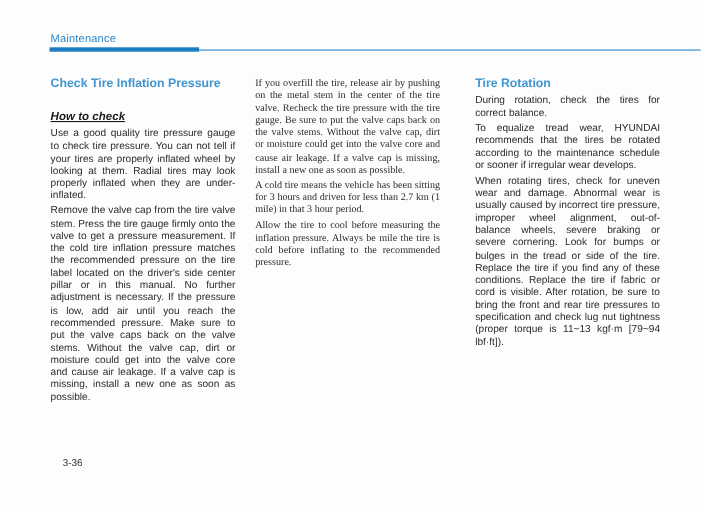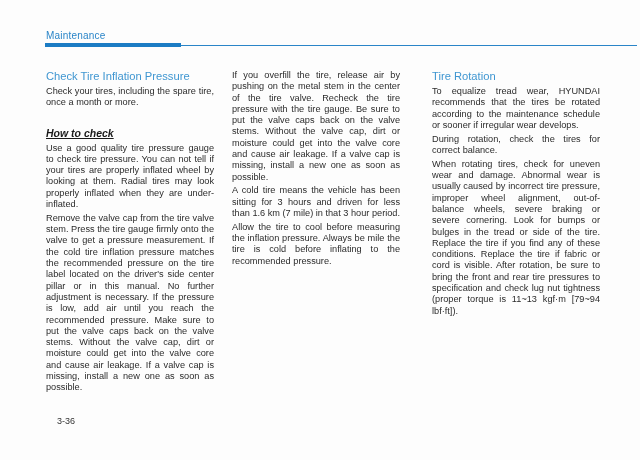--- a/index.html
+++ b/index.html
@@ -46,28 +46,28 @@
   .col {
     position: absolute;
     top: 70px;
     width: 168px;
     font-size: 9.2px;
     line-height: 11.3px;
     text-align: justify;
     text-justify: inter-word;
   }
   .col-1 { left: 46px; }
-  .col-2 { left: 232px; }
+  .col-2 { left: 232px; font-family: Liberation Serif, serif; }
   .col-3 { left: 432px; }
 
   .section-heading {
     margin: 0 0 4px 0;
     font-size: 11.2px;
     line-height: 12px;
-    font-weight: normal;
+    font-weight: bold;
     color: #3f96d1;
     text-align: left;
   }
   .sub-heading {
     margin: 19px 0 4px 0;
     font-size: 10.5px;
     line-height: 11px;
     font-weight: bold;
     font-style: italic;
     color: #1a1a1a;
@@ -92,36 +92,35 @@
 <div class="page">
 
   <header>
     <span class="chapter-label">Maintenance</span>
     <div class="rule-thick"></div>
     <div class="rule-thin"></div>
   </header>
 
   <section class="col col-1">
     <h2 class="section-heading">Check Tire Inflation Pressure</h2>
-    <p>Check your tires, including the spare tire, once a month or more.</p>
     <h3 class="sub-heading">How to check</h3>
     <p>Use a good quality tire pressure gauge to check tire pressure. You can not tell if your tires are properly inflated wheel by looking at them. Radial tires may look properly inflated when they are under-inflated.</p>
     <p>Remove the valve cap from the tire valve stem. Press the tire gauge firmly onto the valve to get a pressure measurement. If the cold tire inflation pressure matches the recommended pressure on the tire label located on the driver's side center pillar or in this manual. No further adjustment is necessary. If the pressure is low, add air until you reach the recommended pressure. Make sure to put the valve caps back on the valve stems. Without the valve cap, dirt or moisture could get into the valve core and cause air leakage. If a valve cap is missing, install a new one as soon as possible.</p>
   </section>
 
   <section class="col col-2">
     <p>If you overfill the tire, release air by pushing on the metal stem in the center of the tire valve. Recheck the tire pressure with the tire gauge. Be sure to put the valve caps back on the valve stems. Without the valve cap, dirt or moisture could get into the valve core and cause air leakage. If a valve cap is missing, install a new one as soon as possible.</p>
-    <p>A cold tire means the vehicle has been sitting for 3 hours and driven for less than 1.6 km (7 mile) in that 3 hour period.</p>
+    <p>A cold tire means the vehicle has been sitting for 3 hours and driven for less than 2.7 km (1 mile) in that 3 hour period.</p>
     <p>Allow the tire to cool before measuring the inflation pressure. Always be mile the tire is cold before inflating to the recommended pressure.</p>
   </section>
 
   <section class="col col-3">
     <h2 class="section-heading">Tire Rotation</h2>
+    <p>During rotation, check the tires for correct balance.</p>
     <p>To equalize tread wear, HYUNDAI recommends that the tires be rotated according to the maintenance schedule or sooner if irregular wear develops.</p>
-    <p>During rotation, check the tires for correct balance.</p>
     <p>When rotating tires, check for uneven wear and damage. Abnormal wear is usually caused by incorrect tire pressure, improper wheel alignment, out-of-balance wheels, severe braking or severe cornering. Look for bumps or bulges in the tread or side of the tire. Replace the tire if you find any of these conditions. Replace the tire if fabric or cord is visible. After rotation, be sure to bring the front and rear tire pressures to specification and check lug nut tightness (proper torque is 11~13 kgf·m [79~94 lbf·ft]).</p>
   </section>
 
   <footer>
     <span class="page-number">3-36</span>
   </footer>
 
 </div>
 
 </body></html>

